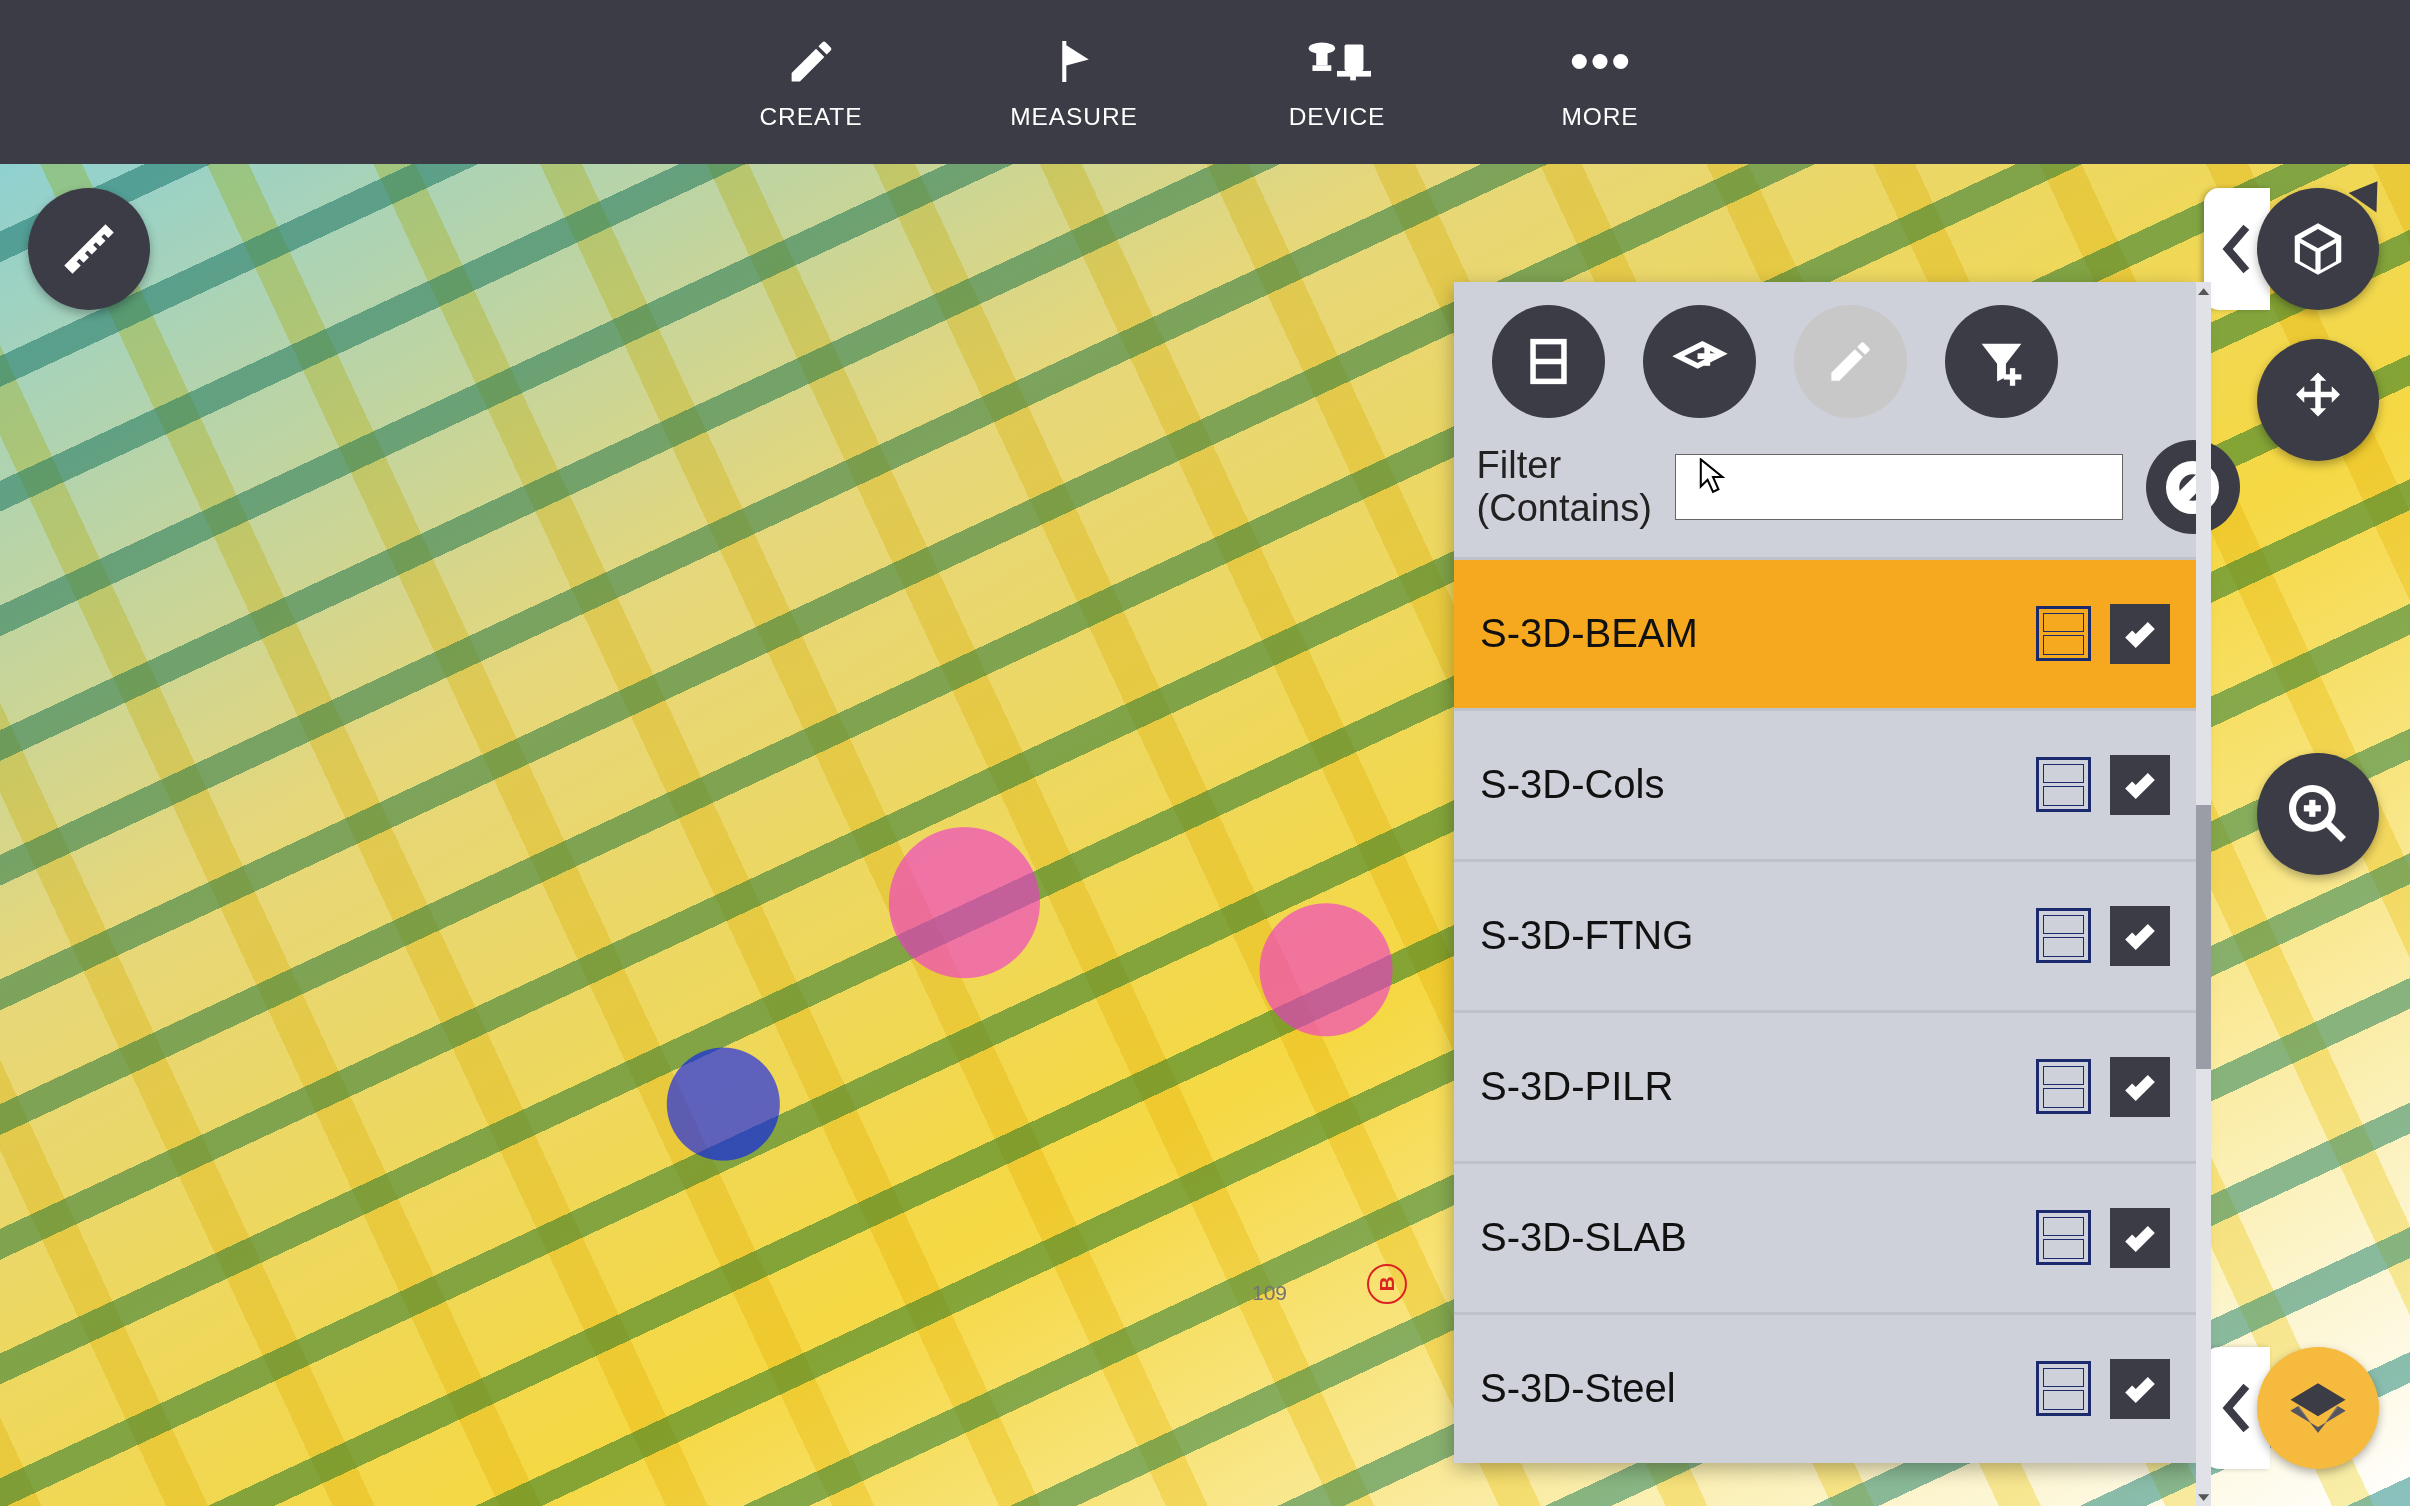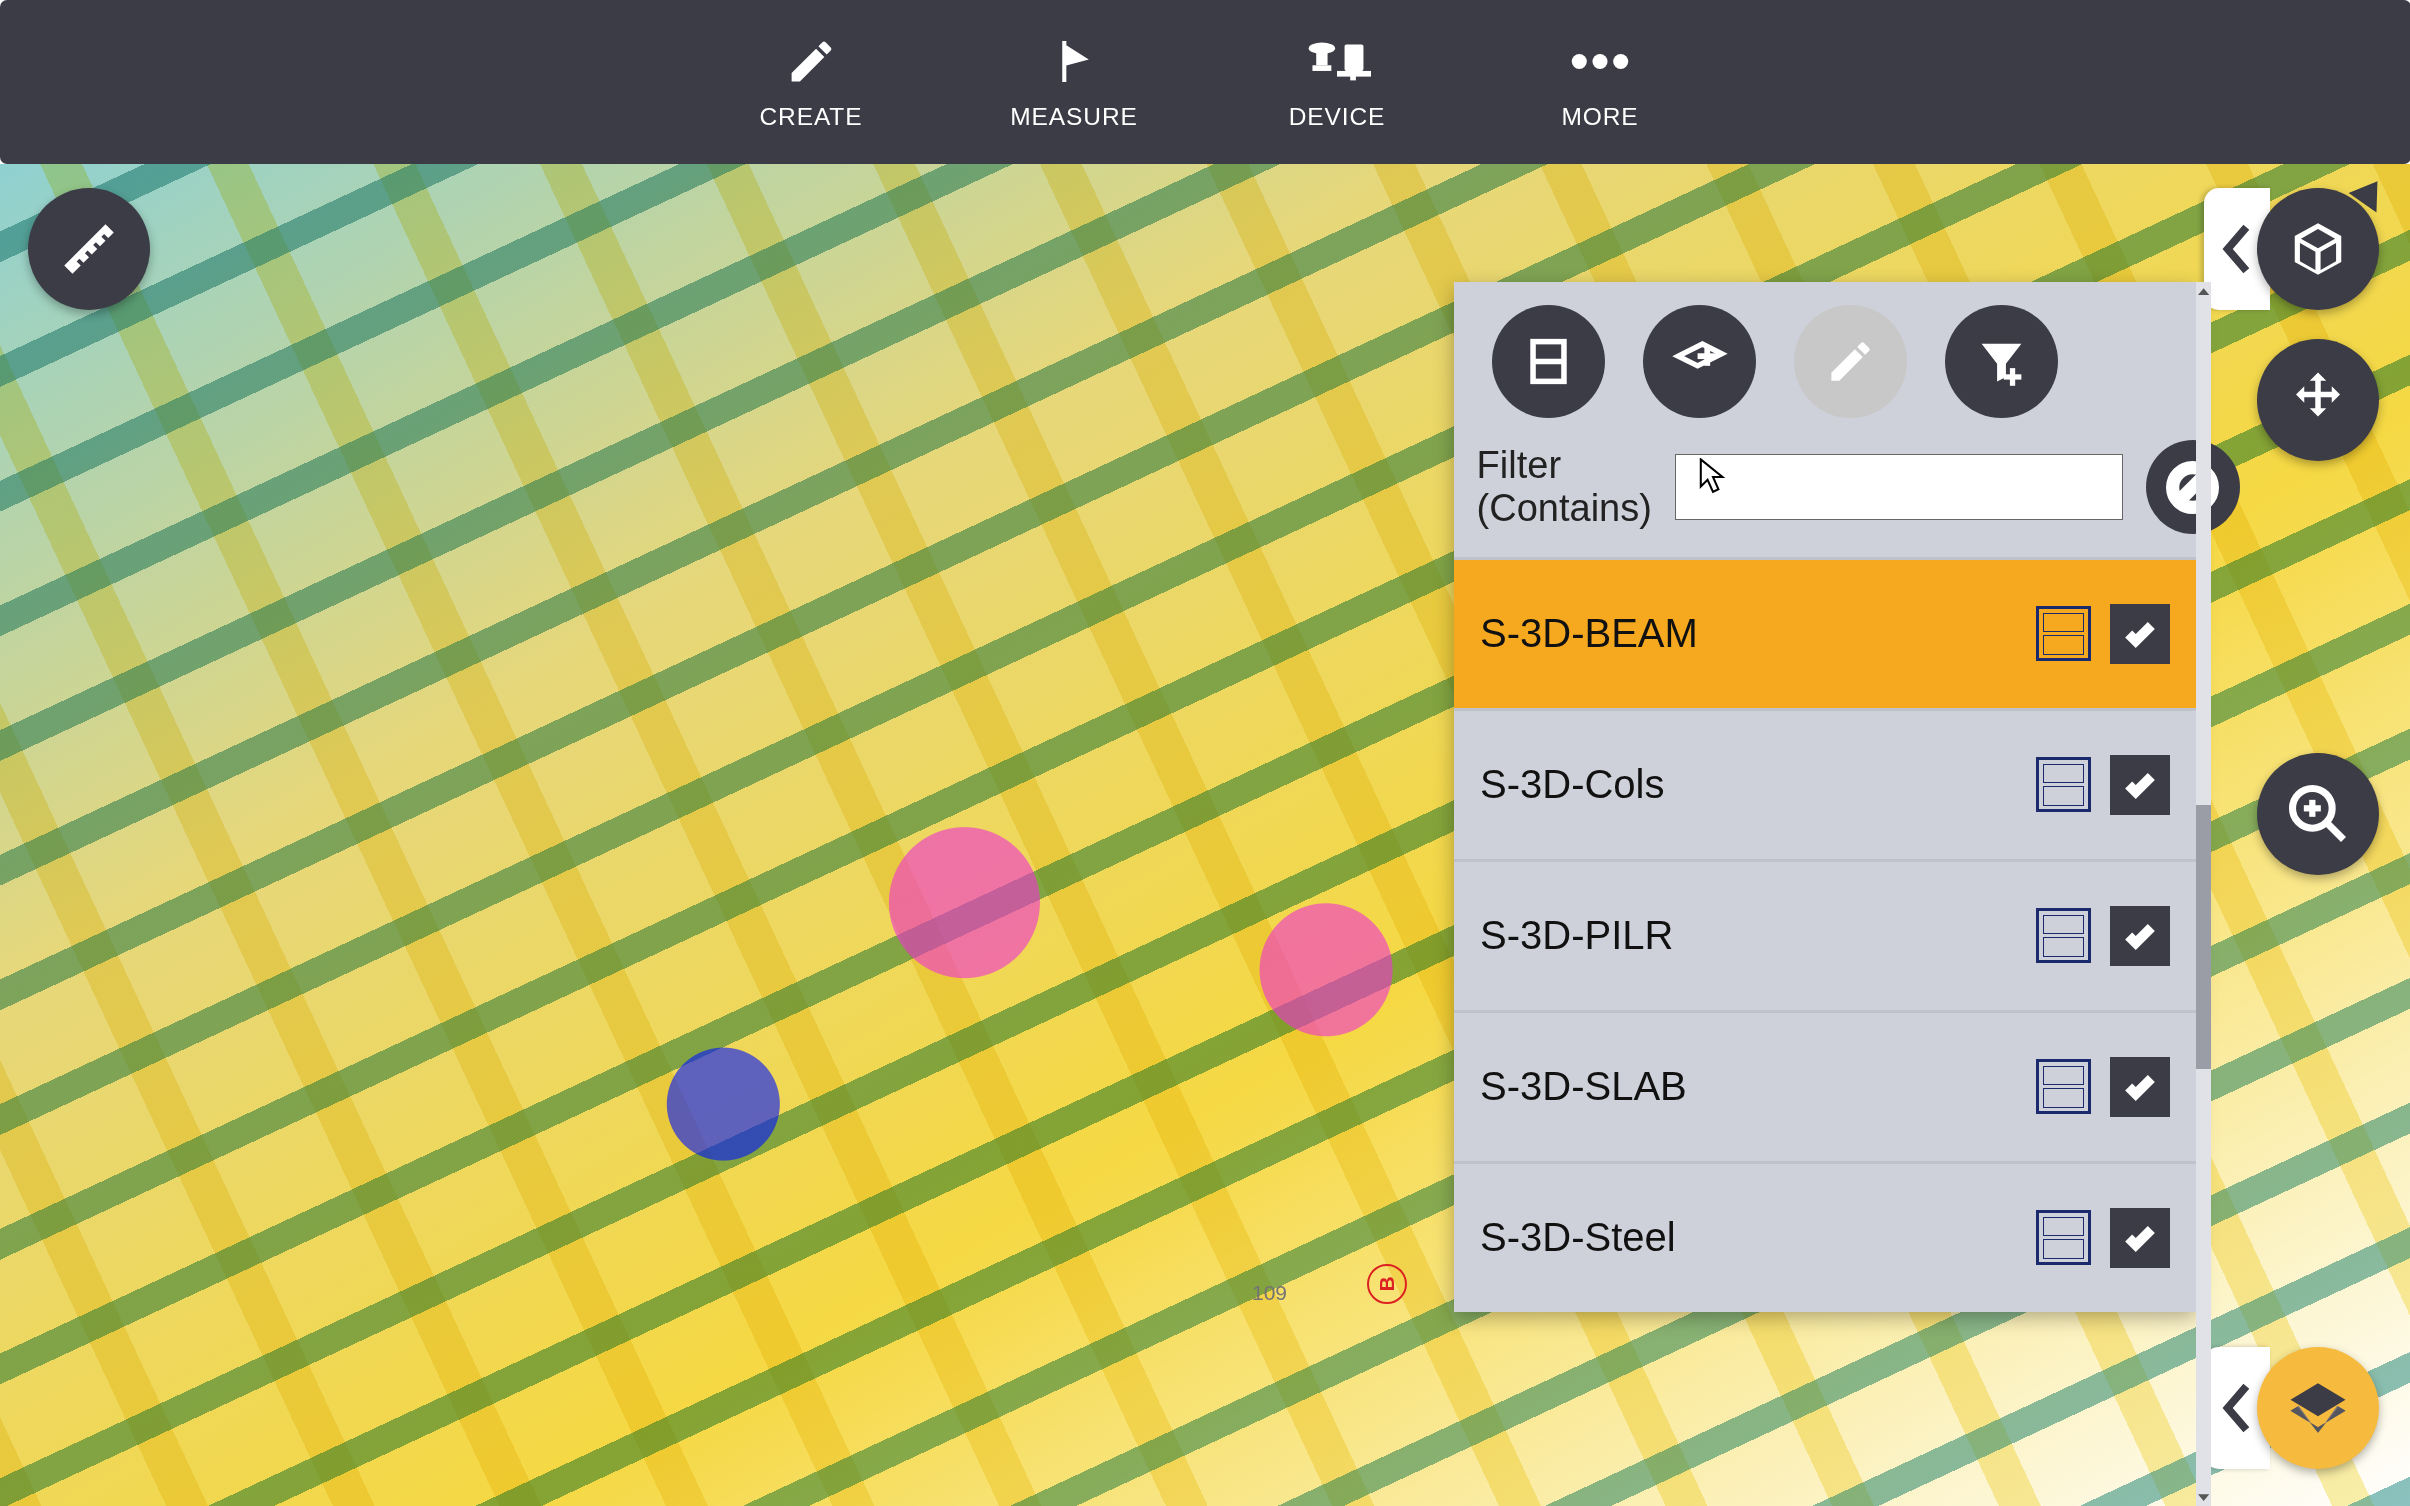--- a/index.html
+++ b/index.html
@@ -1,19 +1,19 @@
 <!DOCTYPE html>
 <html style="font-size:15px"><head>
 <meta charset="utf-8">
 <style>
 * { margin: 0; padding: 0; box-sizing: border-box; }
 body { font-family: "Segoe UI", Arial, sans-serif; width: 2411px; height: 1507px; overflow: hidden; position: relative; background: #fff; }
 
 
-.toolbar { position: absolute; top: 0; left: 0; right: 0; height: 164px; background: #3C3C46; display: flex; justify-content: center; align-items: center; gap: 94px; z-index: 10; border-radius: 7px; }
+.toolbar { position: absolute; top: 0; left: 0; right: 0; height: 164px; background: #3C3C46; display: flex; justify-content: center; align-items: center; gap: 94px; z-index: 10; }
 .toolbar-item { display: flex; flex-direction: column; align-items: center; gap: 13px; color: #fff; cursor: pointer; width: 169px; }
 .toolbar-item .icon { height: 56px; display:flex; align-items:center; justify-content:center; }
 .toolbar-item .label { font-size: 24.5px; letter-spacing: 0.9px; }
 
 
 .viewport { position: absolute; top: 164px; left: 0; right: 0; bottom: 0; background: linear-gradient(150deg, #8FD1D1 0%, #E6D77A 30%, #F5D843 60%, #fff 100%); overflow: hidden; }
 .viewport::before { content:""; position:absolute; inset:0; background:
   repeating-linear-gradient(-25deg, rgba(43,143,140,.55) 0 28px, transparent 28px 113px),
   repeating-linear-gradient(65deg, rgba(240,215,50,.4) 0 38px, transparent 38px 151px); mix-blend-mode: multiply; }
 .viewport::after { content:""; position:absolute; inset:0; background:
@@ -228,20 +228,32 @@
           <span></span>
           <span></span>
         </div>
       <div class="row-check">
           <svg width="34" height="34" viewBox="0 0 24 24">
             <path d="M4 12l5 5L20 6"></path>
           </svg>
         </div>
     </div>
     <div class="list-row">
+      <span class="name">S-3D-FTNG</span>
+      <div class="row-icon">
+          <span></span>
+          <span></span>
+        </div>
+      <div class="row-check">
+          <svg width="34" height="34" viewBox="0 0 24 24">
+            <path d="M4 12l5 5L20 6"></path>
+          </svg>
+        </div>
+    </div>
+    <div class="list-row">
       <span class="name">S-3D-PILR</span>
       <div class="row-icon">
           <span></span>
           <span></span>
         </div>
       <div class="row-check">
           <svg width="34" height="34" viewBox="0 0 24 24">
             <path d="M4 12l5 5L20 6"></path>
           </svg>
         </div>

